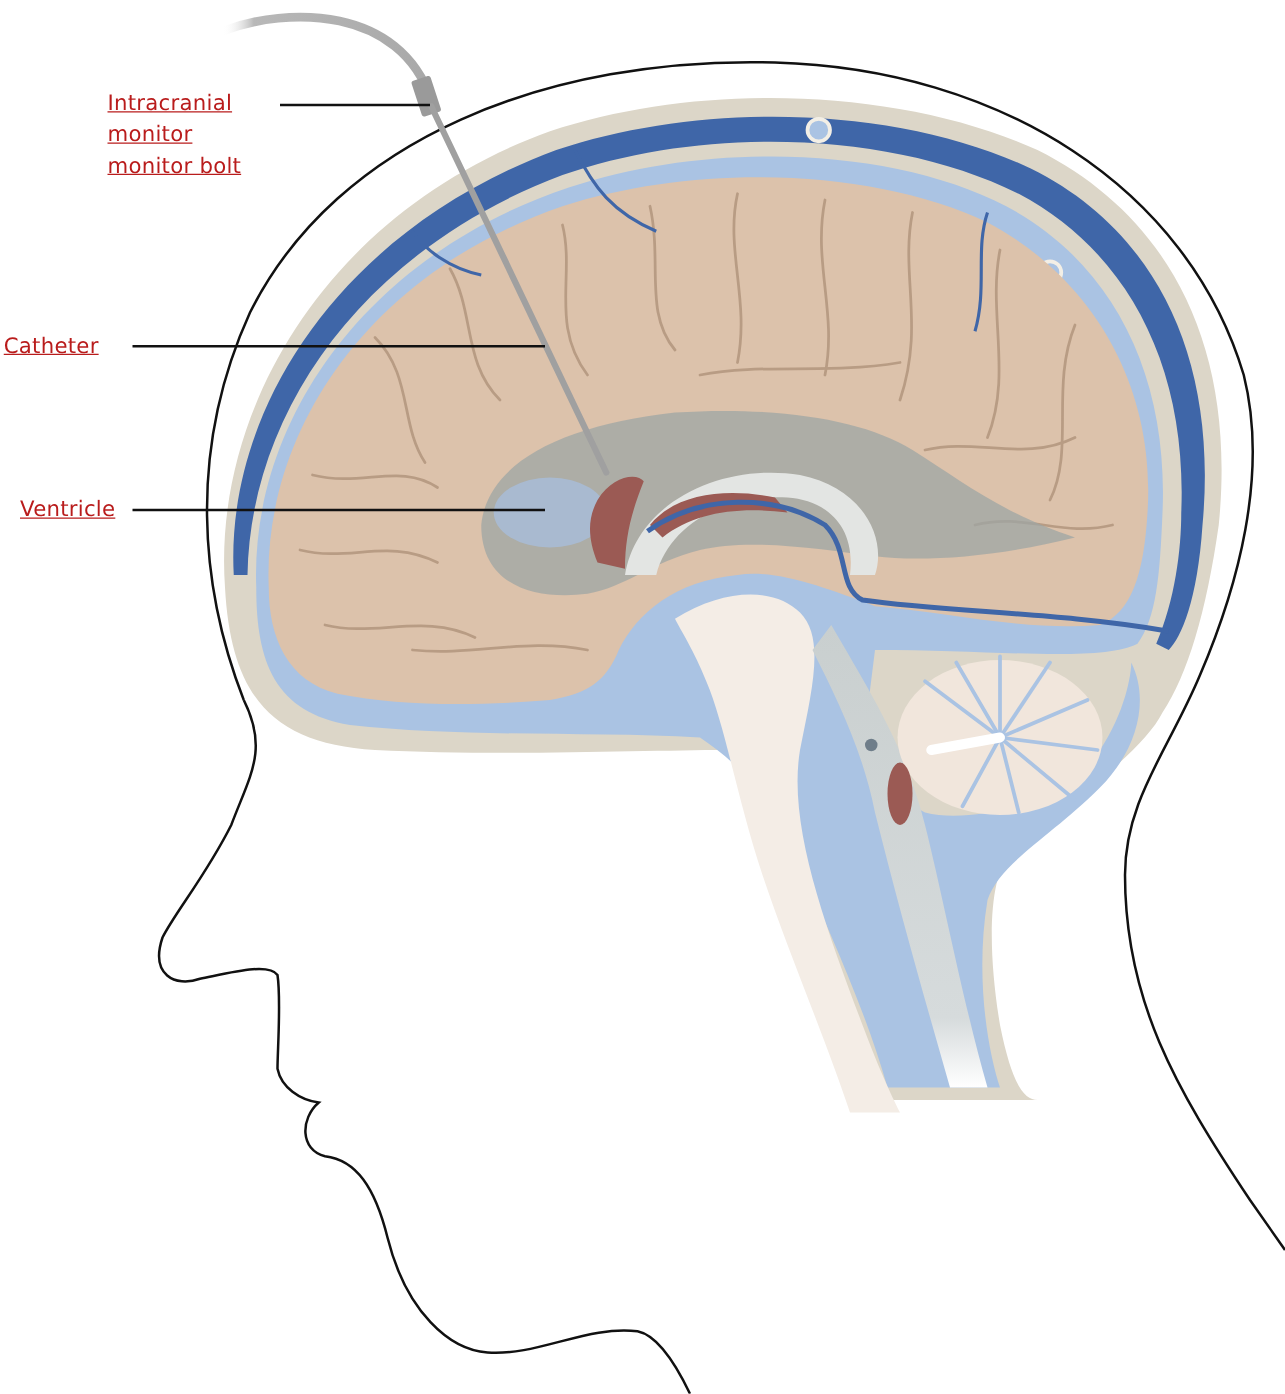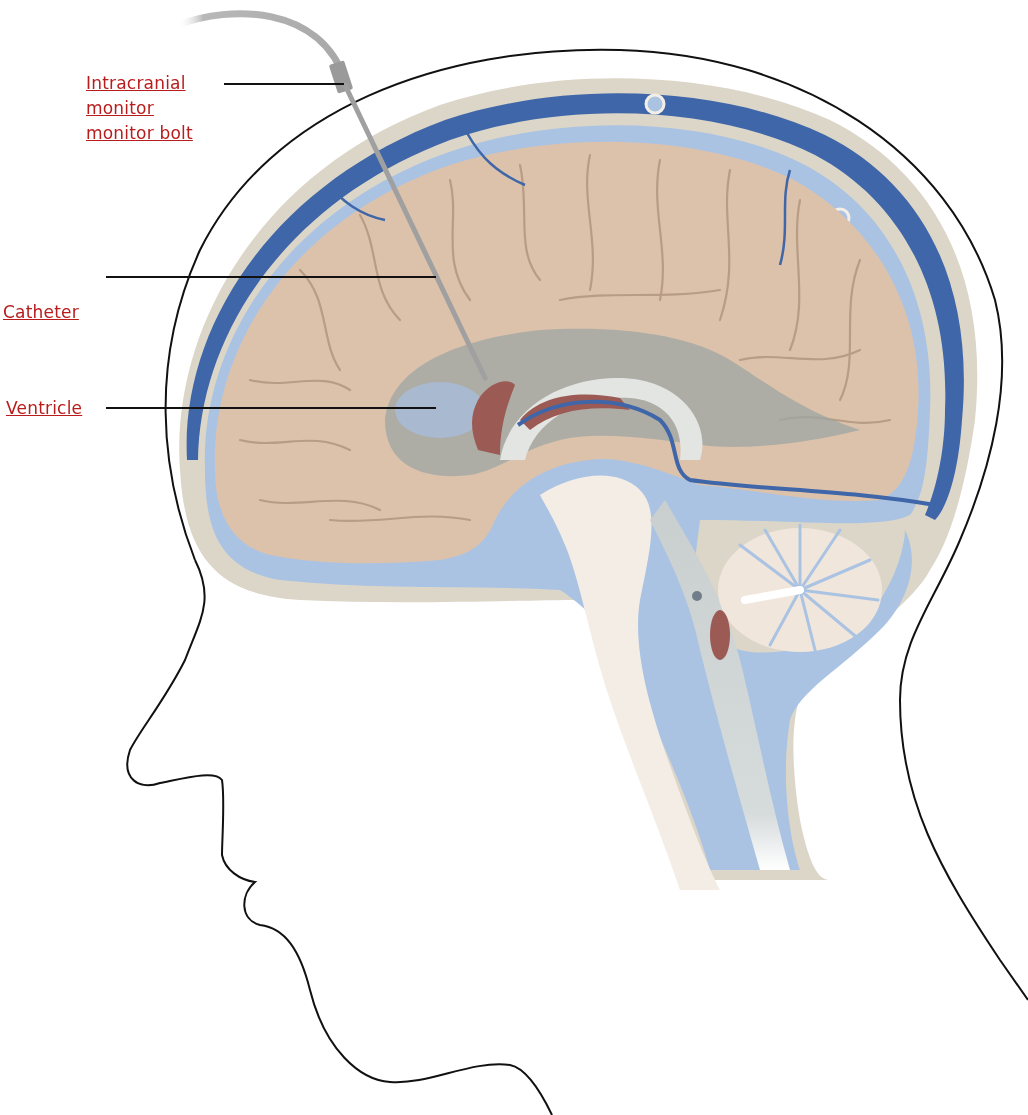--- a/index.html
+++ b/index.html
@@ -183,21 +183,21 @@
   <line x1="345" y1="85" x2="485" y2="378" stroke="#a0a0a0" stroke-width="5" stroke-linecap="round"></line>
 </svg>
 
 <div class="label" style="left:86px; top:71px;">
   <div>Intracranial</div>
   <div>monitor</div>
   <div>monitor bolt</div>
 </div>
 <div class="leader" style="left:224px; top:83px; width:120px;"></div>
 
-<div class="label" style="left:3px; top:265px;margin-top:35px;">
+<div class="label" style="left:3px; top:265px;">
   <div>Catheter</div>
 </div>
 <div class="leader" style="left:106px; top:276px; width:330px;"></div>
 
-<div class="label" style="left:6px; top:396px;">
+<div class="label" style="left:16px; top:396px;">
   <div>Ventricle</div>
 </div>
 <div class="leader" style="left:106px; top:407px; width:330px;"></div>
 
 </body></html>

